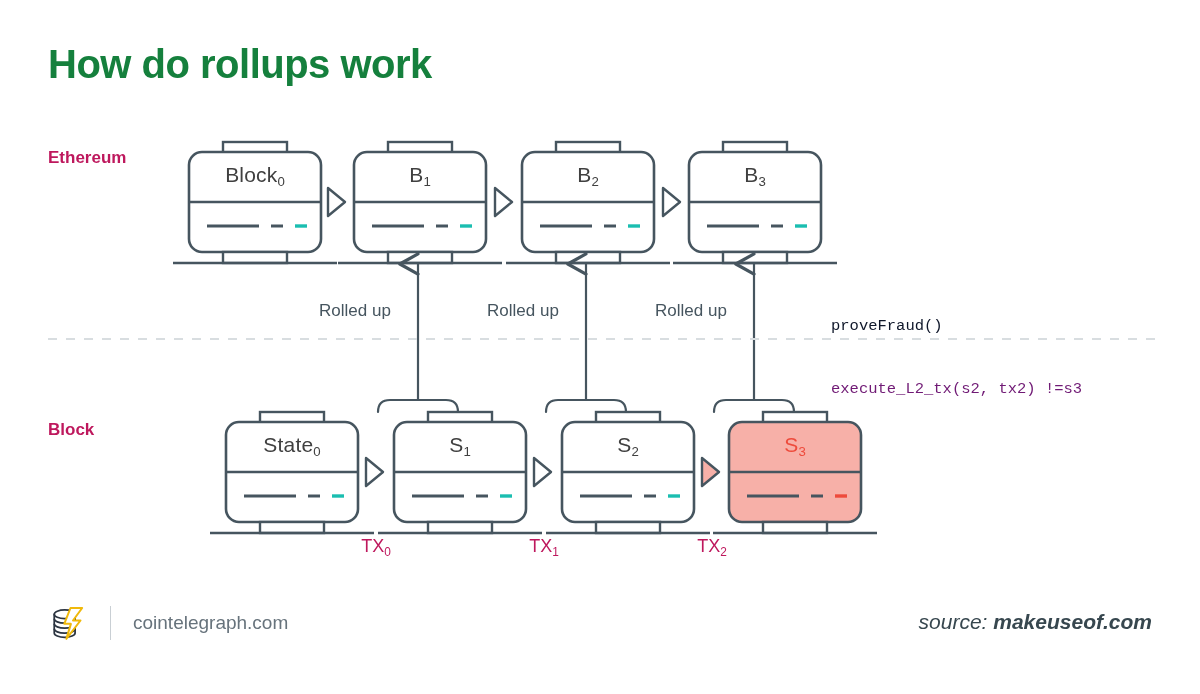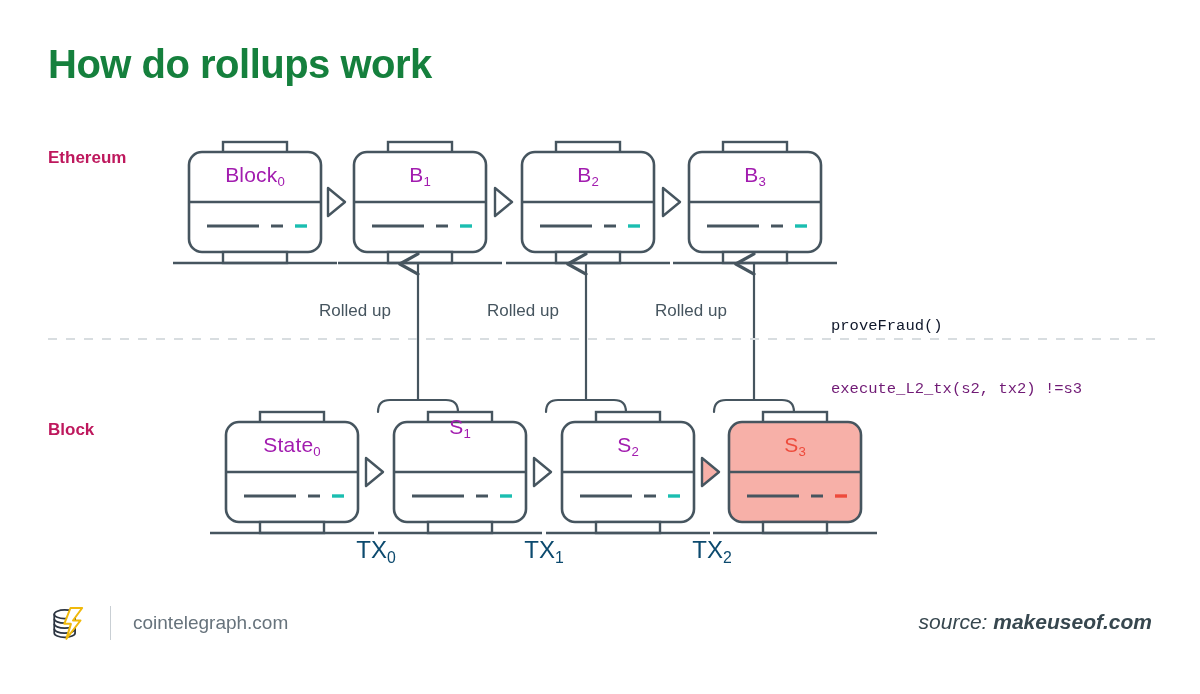--- a/index.html
+++ b/index.html
@@ -51,21 +51,21 @@
     left: 0; top: 0;
     width: 1200px;
     height: 694px;
     overflow: visible;
   }
 
   
   .block-title {
     position: absolute;
     font-size: 21px;
-    color: #a21caf;
+    color: #404040;
     text-align: center;
     white-space: nowrap;
     transform: translate(-50%, -50%);
     letter-spacing: 0.2px;
   }
   .block-title.fraud { color: #ee4b3c; }
   .block-title sub {
     font-size: 0.63em;
     vertical-align: baseline;
     position: relative;
@@ -76,22 +76,22 @@
   .edge-label {
     position: absolute;
     font-size: 17px;
     color: #46555f;
     white-space: nowrap;
     transform: translate(-50%, -50%);
   }
 
   .tx-label {
     position: absolute;
-    font-size: 24px;
-    color: #0c4a6e;
+    font-size: 18px;
+    color: #be185d;
     white-space: nowrap;
     transform: translate(-50%, 0);
   }
   .tx-label sub {
     font-size: 0.66em;
     vertical-align: baseline;
     position: relative;
     top: 0.32em;
   }
 
@@ -265,21 +265,21 @@
   <div class="block-title" style="left:588px; top:175px;">
     <span>B</span><sub>2</sub>
   </div>
   <div class="block-title" style="left:755px; top:175px;">
     <span>B</span><sub>3</sub>
   </div>
 
   <div class="block-title" style="left:292px; top:445px;">
     <span>State</span><sub>0</sub>
   </div>
-  <div class="block-title" style="left:460px; top:427px;text-align:right;">
+  <div class="block-title" style="left:460px; top:445px;text-align:right;">
     <span>S</span><sub>1</sub>
   </div>
   <div class="block-title" style="left:628px; top:445px;">
     <span>S</span><sub>2</sub>
   </div>
   <div class="block-title fraud" style="left:795px; top:445px;">
     <span>S</span><sub>3</sub>
   </div>
 
   <div class="edge-label" style="left:355px; top:311px;">Rolled up</div>

